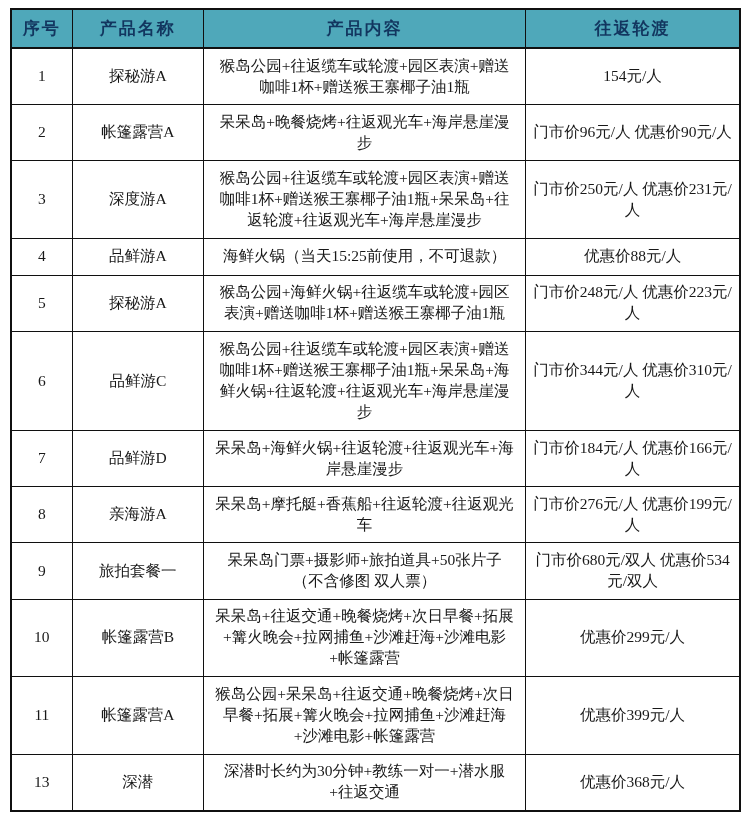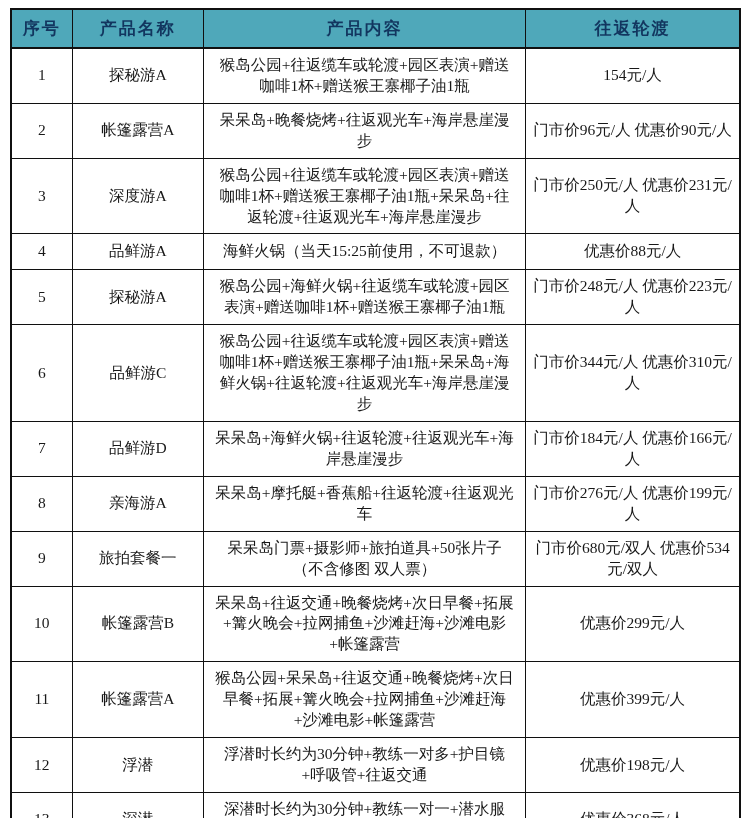--- a/index.html
+++ b/index.html
@@ -141,26 +141,20 @@
     <td class="cell-price">优惠价299元/人</td>
   </tr>
 
   <tr>
     <td class="cell-no">11</td>
     <td class="cell-name">帐篷露营A</td>
     <td class="cell-content">猴岛公园+呆呆岛+往返交通+晚餐烧烤+次日早餐+拓展+篝火晚会+拉网捕鱼+沙滩赶海+沙滩电影+帐篷露营</td>
     <td class="cell-price">优惠价399元/人</td>
   </tr>
 
-  <tr>
-    <td class="cell-no">12</td>
-    <td class="cell-name">浮潜</td>
-    <td class="cell-content">浮潜时长约为30分钟+教练一对多+护目镜+呼吸管+往返交通</td>
-    <td class="cell-price">优惠价198元/人</td>
-  </tr>
 
   <tr>
     <td class="cell-no">13</td>
     <td class="cell-name">深潜</td>
     <td class="cell-content">深潜时长约为30分钟+教练一对一+潜水服+往返交通</td>
     <td class="cell-price">优惠价368元/人</td>
   </tr>
 
 </tbody>
 </table>

